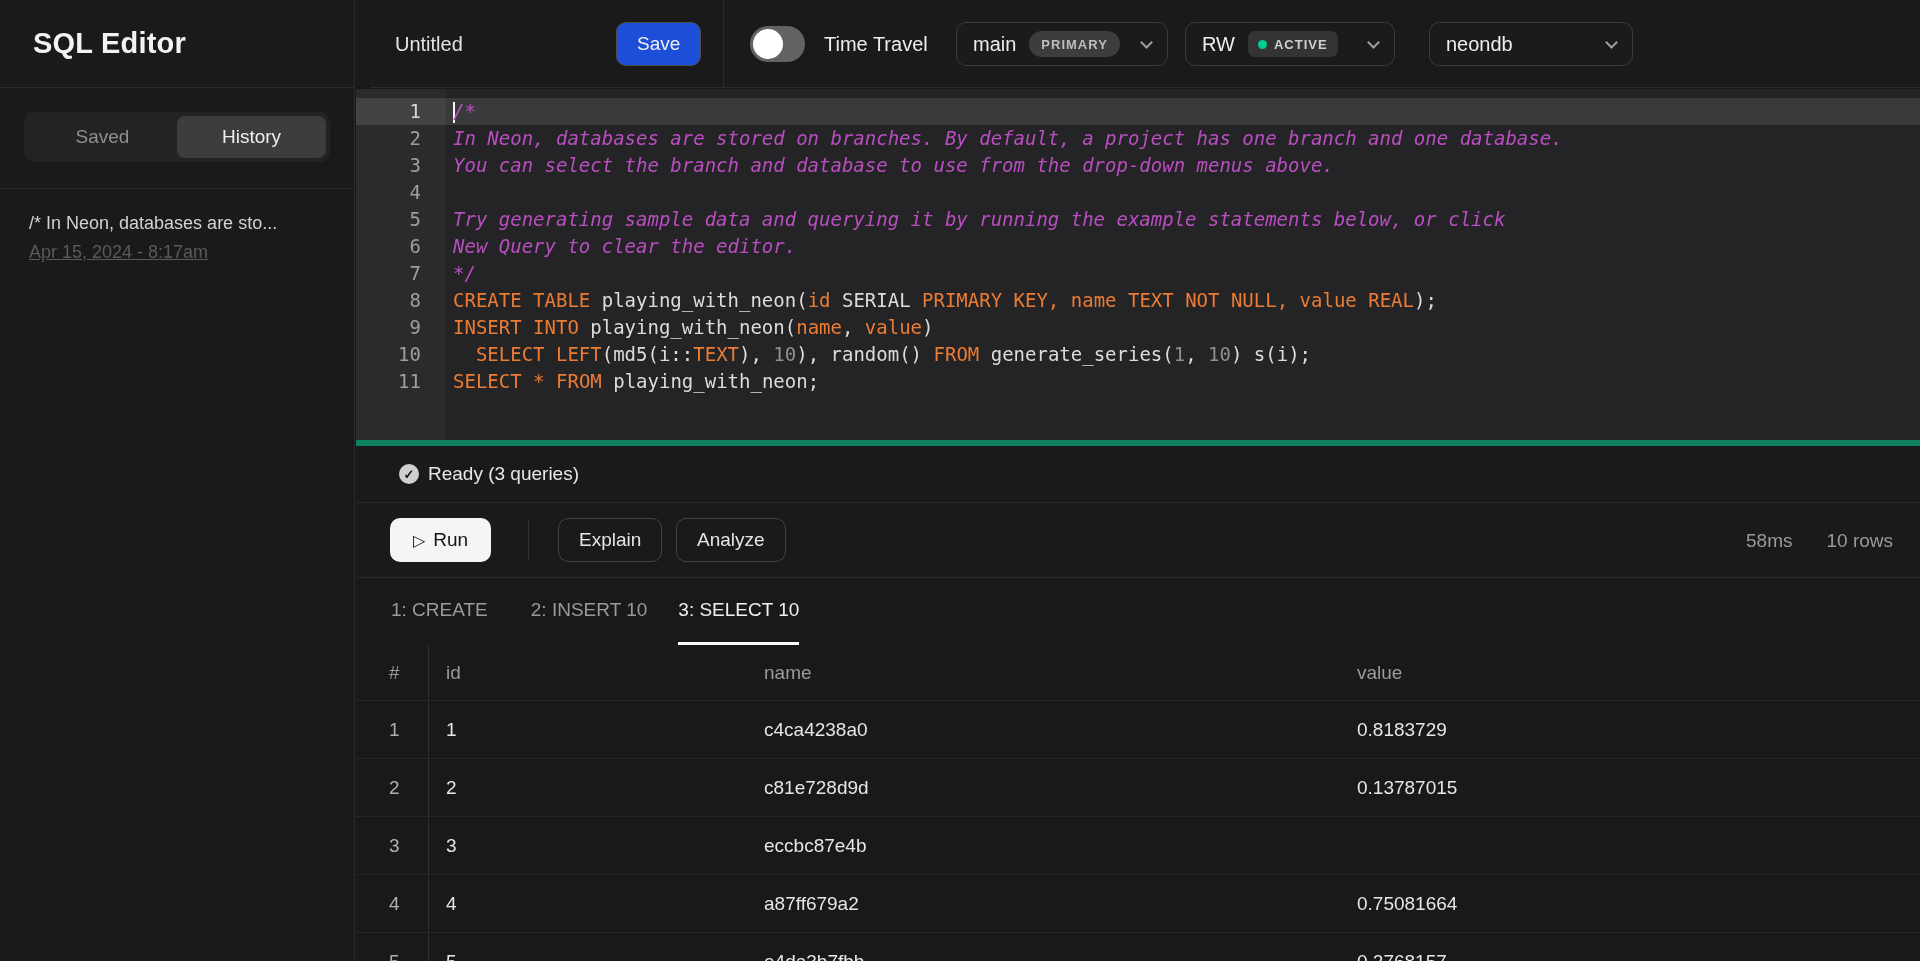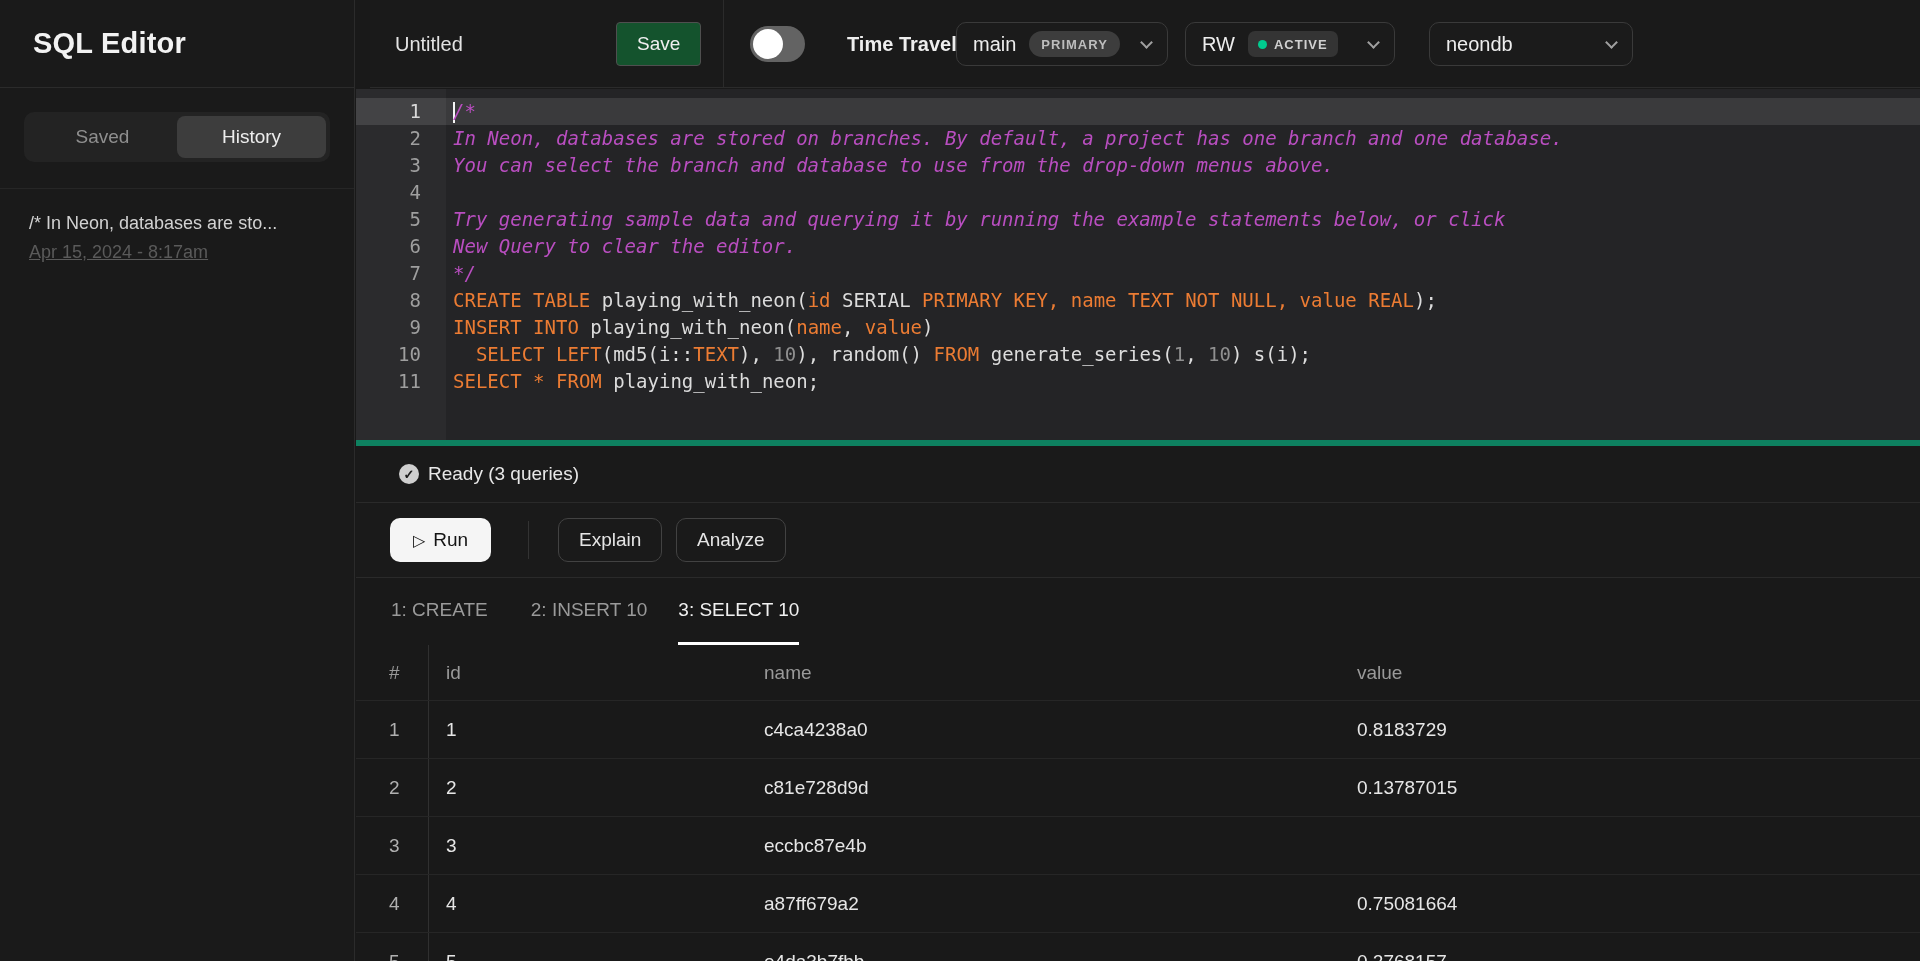--- a/index.html
+++ b/index.html
@@ -23,28 +23,28 @@
   .history-date { font-size:18px; color:#5a5a5a; margin-top:8px;text-decoration:underline; }
 
   
   .main { position:absolute; left:356px; top:0; width:1564px; height:961px; }
 
   
   .topbar { position:absolute; left:0; top:0; width:100%; height:88px; background:#1a1a1a;
             border-bottom:1px solid #2b2b2b;margin-left:14px; }
   .tb-abs { position:absolute; top:22px; height:44px; display:flex; align-items:center; }
   .query-title { left:25px; font-size:20px; color:#e3e3e3; }
-  .save-btn { left:246px; background:#14532d; border:1px solid #4f4f4f; border-radius:4px;
+  .save-btn { left:246px; background:#1d4ed8; border:1px solid #4f4f4f; border-radius:10px;
               padding:0 20px; font-size:19px; color:#f0f0f0; cursor:pointer;
               font-family:"Liberation Sans", sans-serif; }
   .tb-divider { position:absolute; left:353px; top:0; width:1px; height:88px; background:#2b2b2b; }
   .toggle { left:380px; top:26px; width:55px; height:36px; border-radius:18px; background:#636363;
             position:absolute; cursor:pointer; }
   .toggle-knob { position:absolute; left:3px; top:3px; width:30px; height:30px; border-radius:50%; background:#ffffff; }
-  .tt-label { left:477px; font-size:20px; color:#ededed;font-weight:bold; }
+  .tt-label { left:454px; font-size:20px; color:#ededed; }
   .dd { position:absolute; top:22px; height:44px; display:flex; align-items:center;
         border:1px solid #3a3a3a; border-radius:10px; padding:0 16px; cursor:pointer; background:#1b1b1b; }
   .dd-branch { left:586px; width:212px; }
   .dd-endpoint { left:815px; width:210px; }
   .dd-database { left:1059px; width:204px; }
   .dd-label { font-size:20px; color:#ededed; }
   .pill { display:flex; align-items:center; margin-left:13px; background:#3d3d3d; border-radius:13px;
           height:26px; padding:0 12px; font-size:13px; color:#bdbdbd; letter-spacing:1px; font-weight:bold; }
   .pill-active { background:#343434; border-radius:7px; padding:0 10px; color:#d0d0d0; }
   .dot { width:9px; height:9px; border-radius:50%; background:#00cc8f; margin-right:7px; }
@@ -193,20 +193,24 @@
     </div>
 
     <div class="actions-row">
       <button class="run-btn">
         <span class="run-icon">▷</span>
         <span>Run</span>
       </button>
       <div class="btn-sep"></div>
       <button class="ghost-btn explain-btn">Explain</button>
       <button class="ghost-btn analyze-btn">Analyze</button>
+      <div class="metrics">
+        <span>58ms</span>
+        <span>10 rows</span>
+      </div>
     </div>
 
     <div class="tabs-row">
       <div class="rtab rtab-1">1: CREATE</div>
       <div class="rtab rtab-2">2: INSERT 10</div>
       <div class="rtab rtab-3 active">3: SELECT 10</div>
     </div>
 
     <div class="table">
       <div class="trow head">

